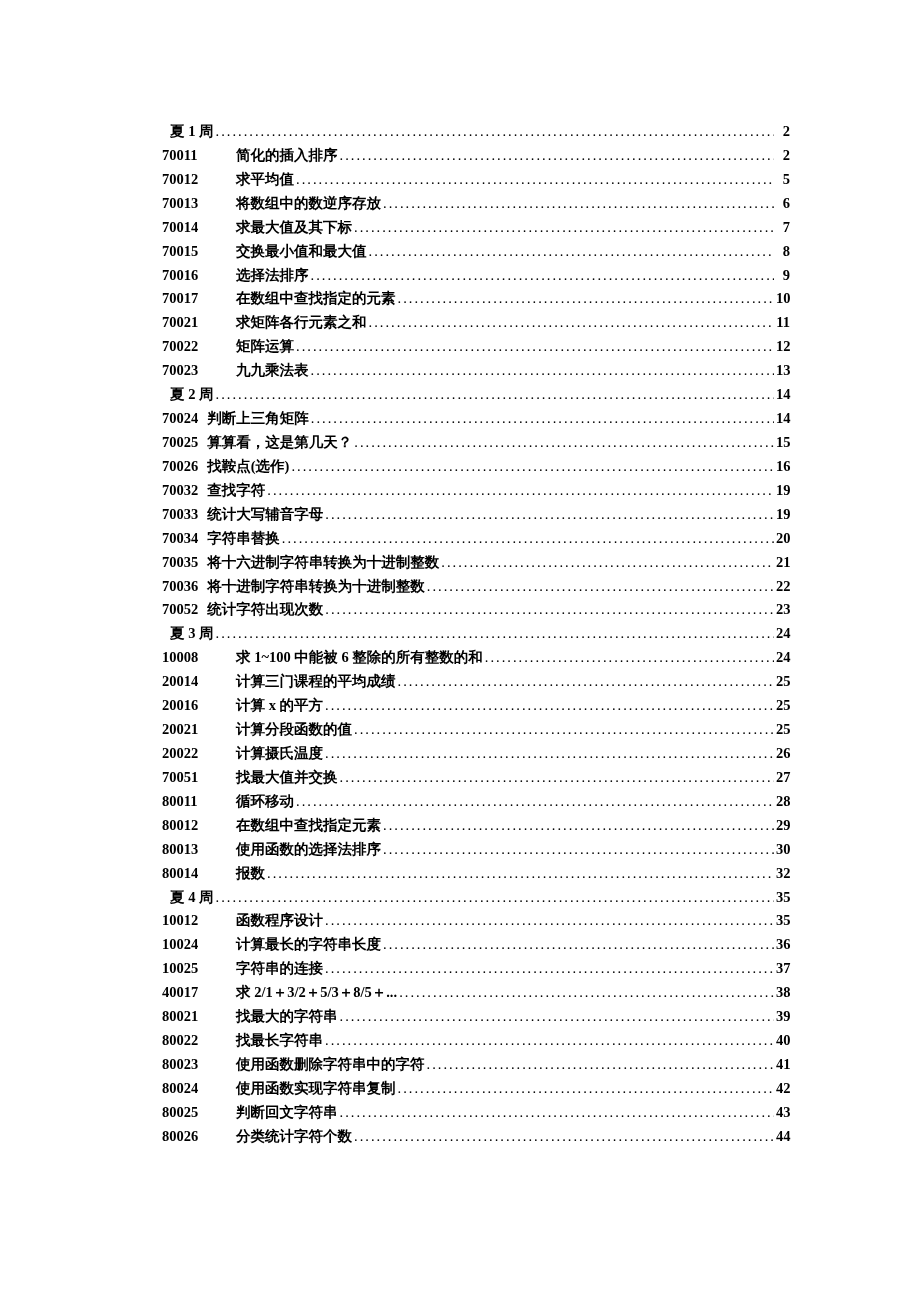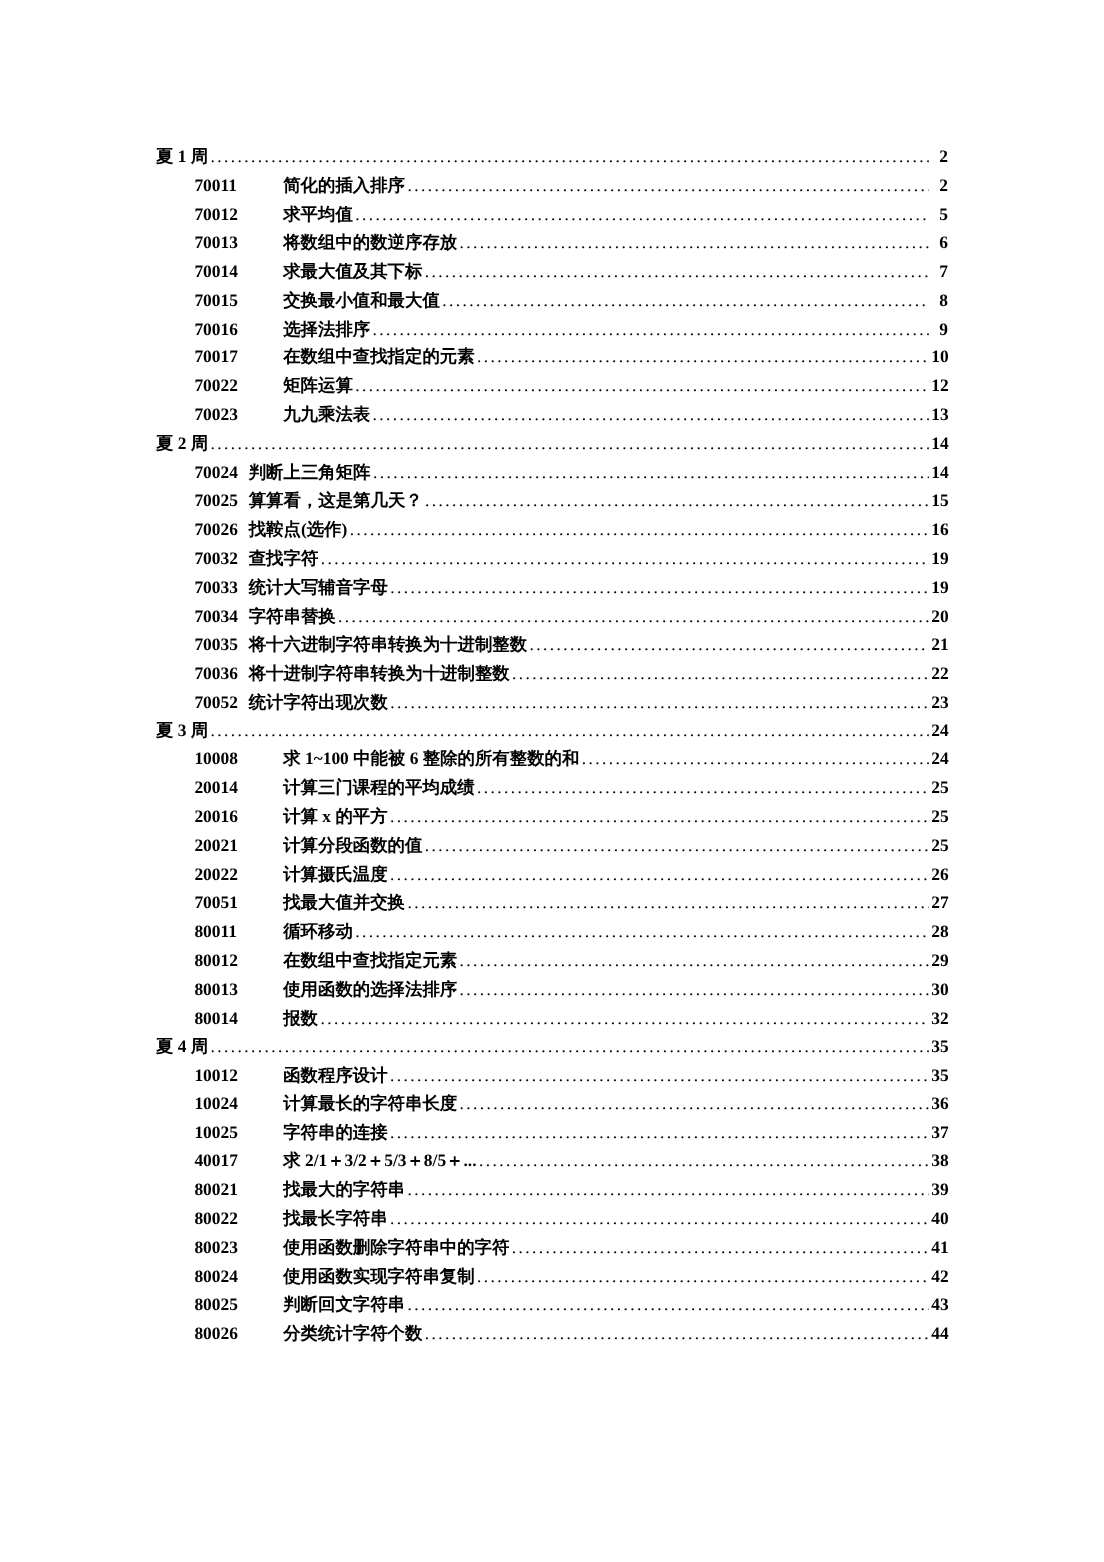--- a/index.html
+++ b/index.html
@@ -11,20 +11,21 @@
     font-size: 14.5px;
     color: #000;
     padding: 120px 130px 80px 130px;
   }
   .toc-section {
     display: flex;
     align-items: flex-start;
     white-space: nowrap;
     line-height: 1.65;
     font-weight: bold;
+    margin-left: 40px;
   }
   .toc-item {
     display: flex;
     align-items: baseline;
     white-space: nowrap;
     line-height: 1.65;
     font-weight: bold;
     padding-left: 32px;
     justify-content: flex-end;
   }
@@ -96,20 +97,26 @@
       <span class="dots"></span>
       <span class="page">9</span>
     </div>
     <div class="toc-item">
       <span class="code">70017</span>
       <span class="title-col">在数组中查找指定的元素</span>
       <span class="dots"></span>
       <span class="page">10</span>
     </div>
     <div class="toc-item">
+      <span class="code">70021</span>
+      <span class="title-col">求矩阵各行元素之和</span>
+      <span class="dots"></span>
+      <span class="page">11</span>
+    </div>
+    <div class="toc-item">
       <span class="code">70022</span>
       <span class="title-col">矩阵运算</span>
       <span class="dots"></span>
       <span class="page">12</span>
     </div>
     <div class="toc-item">
       <span class="code">70023</span>
       <span class="title-col">九九乘法表</span>
       <span class="dots"></span>
       <span class="page">13</span>

